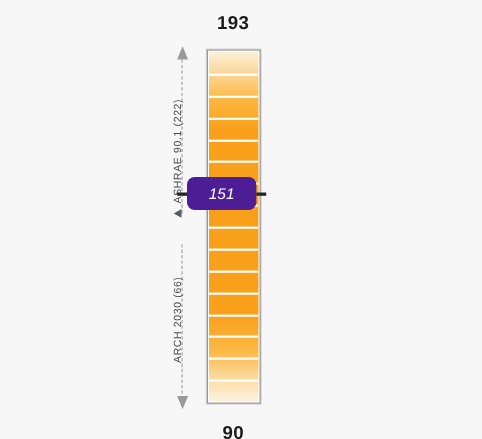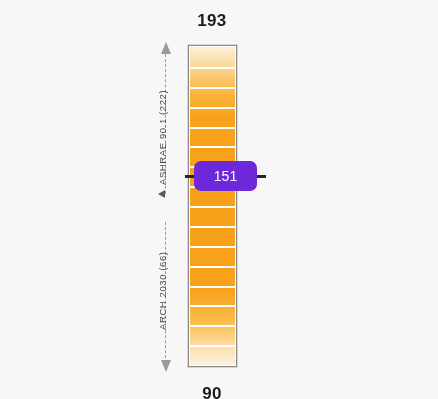--- a/index.html
+++ b/index.html
@@ -75,33 +75,34 @@
     left: 0;
     right: 0;
     height: 2px;
     background: #ffffff;
     display: block;
   }
 
   
   #handle {
     position: absolute;
-    left: 194px;
+    left: 170px;
     top: 161px;
     width: 63px;
     height: 30px;
-    background: #6d28d9;
+    background: #4c1d95;
     border-radius: 7px;
     color: #ffffff;
     font-size: 14px;
     line-height: 30px;
     text-align: center;
     user-select: none;
     cursor: pointer;
     z-index: 6;
+    font-style: italic;
   }
   #handle::before, #handle::after {
     content: "";
     position: absolute;
     top: 14px;
     width: 9px;
     height: 3px;
     background: #242424;
   }
   #handle::before { left: -9px; }

